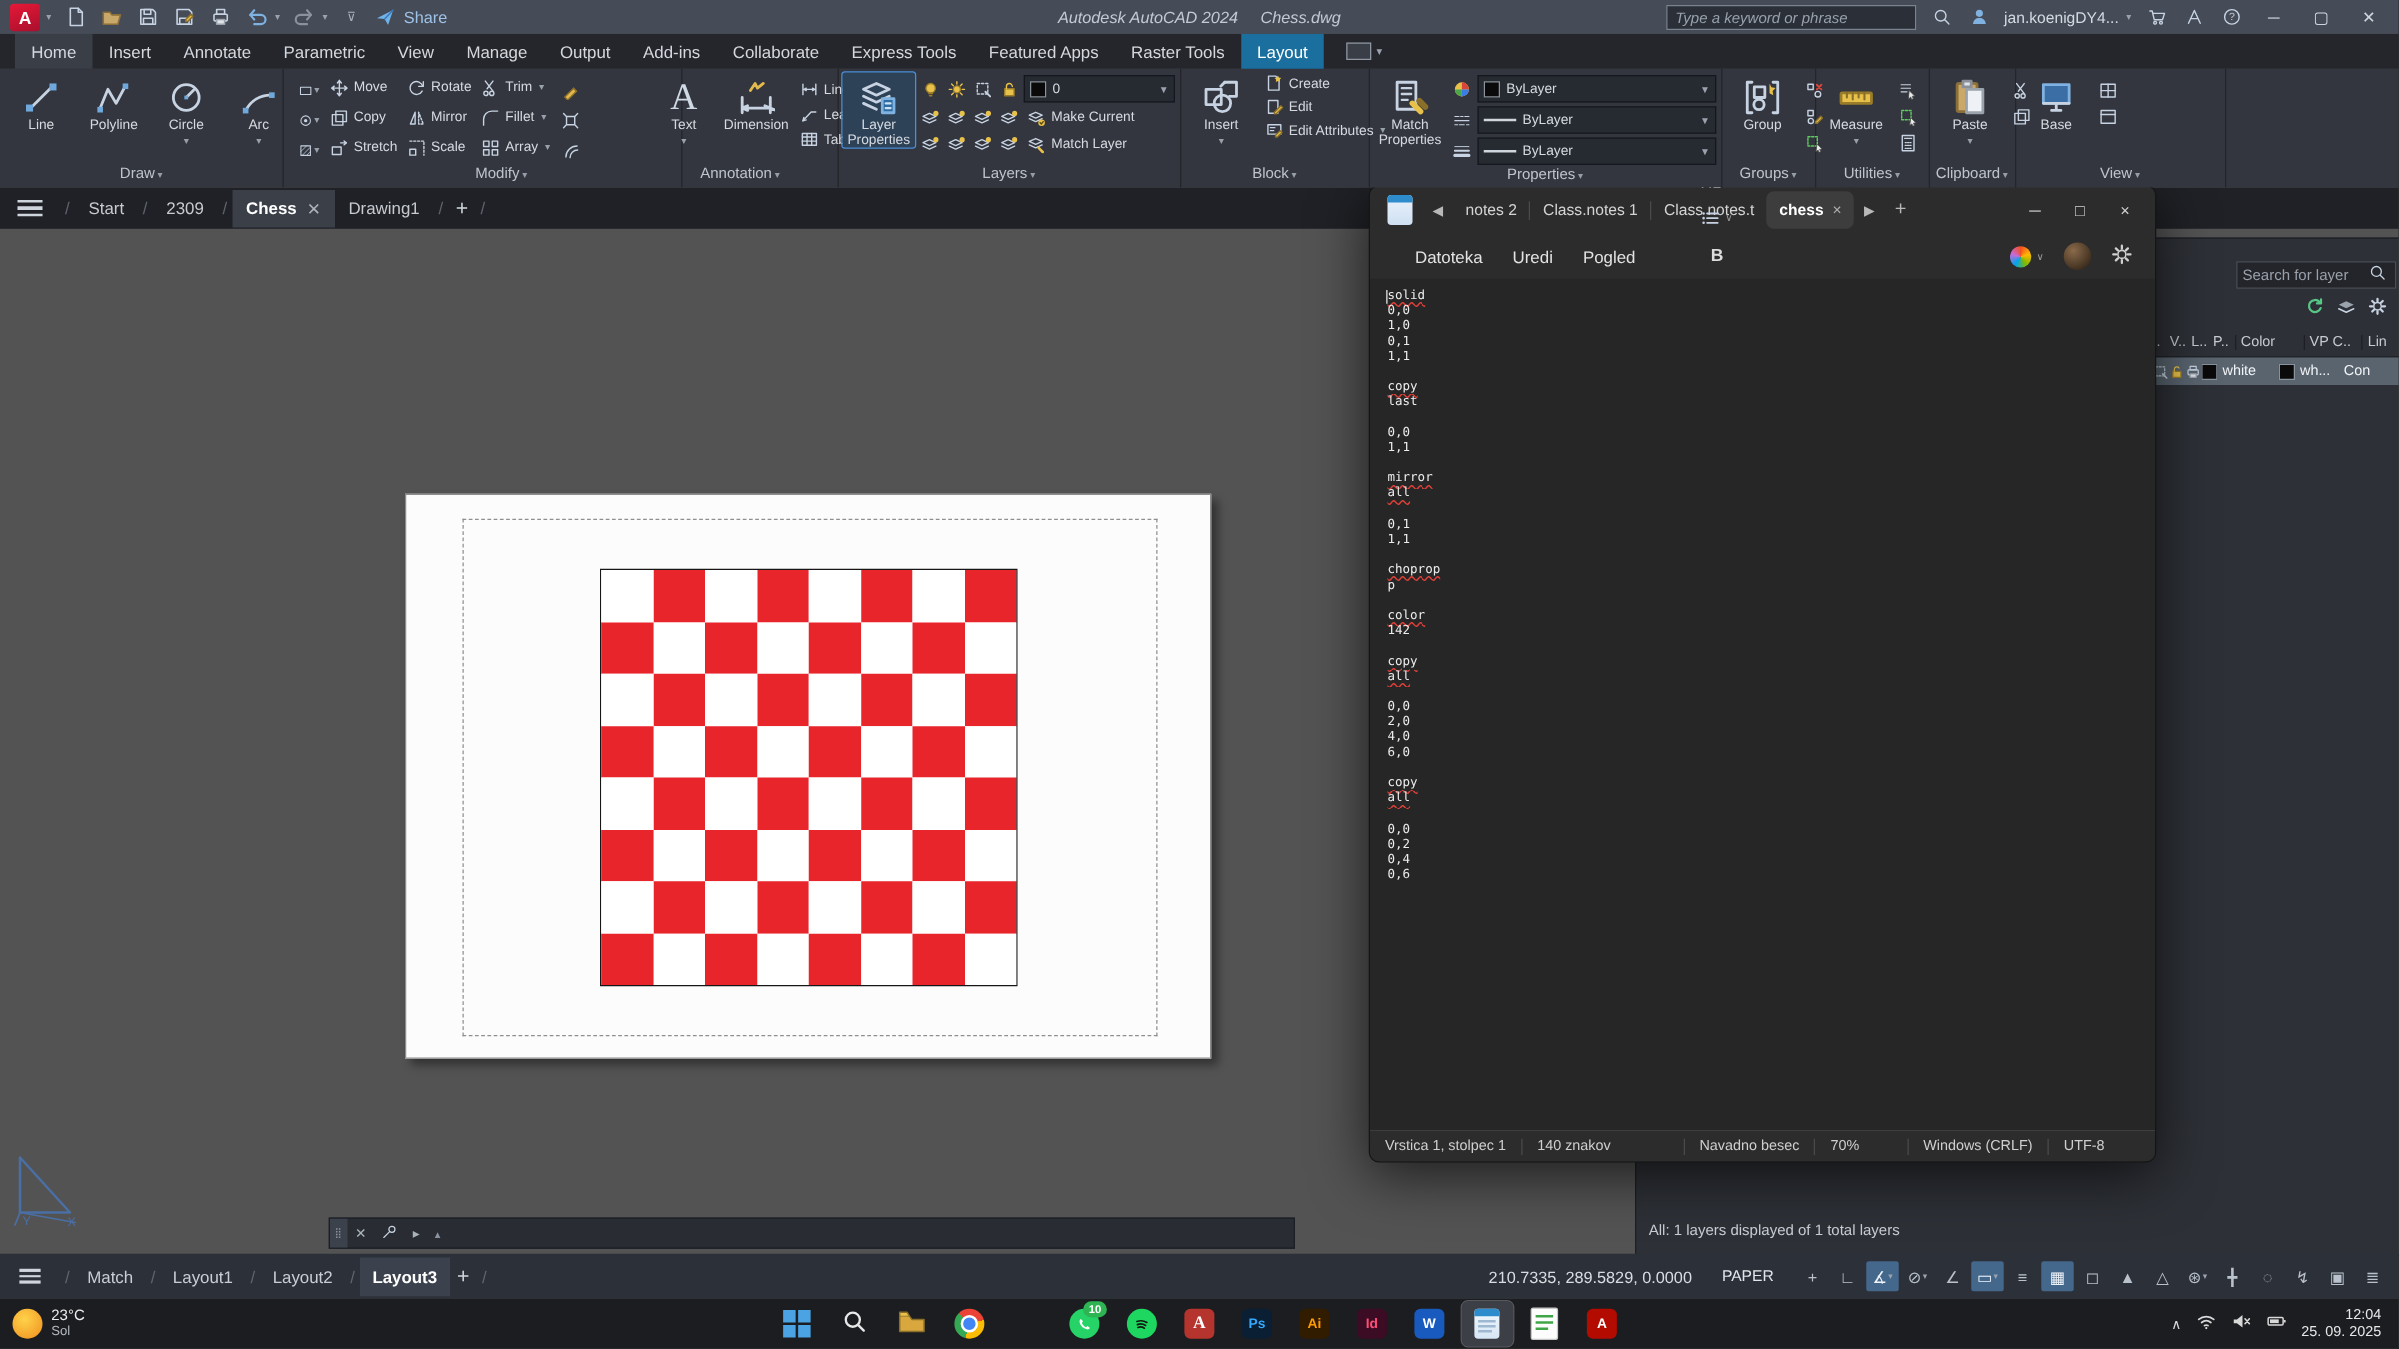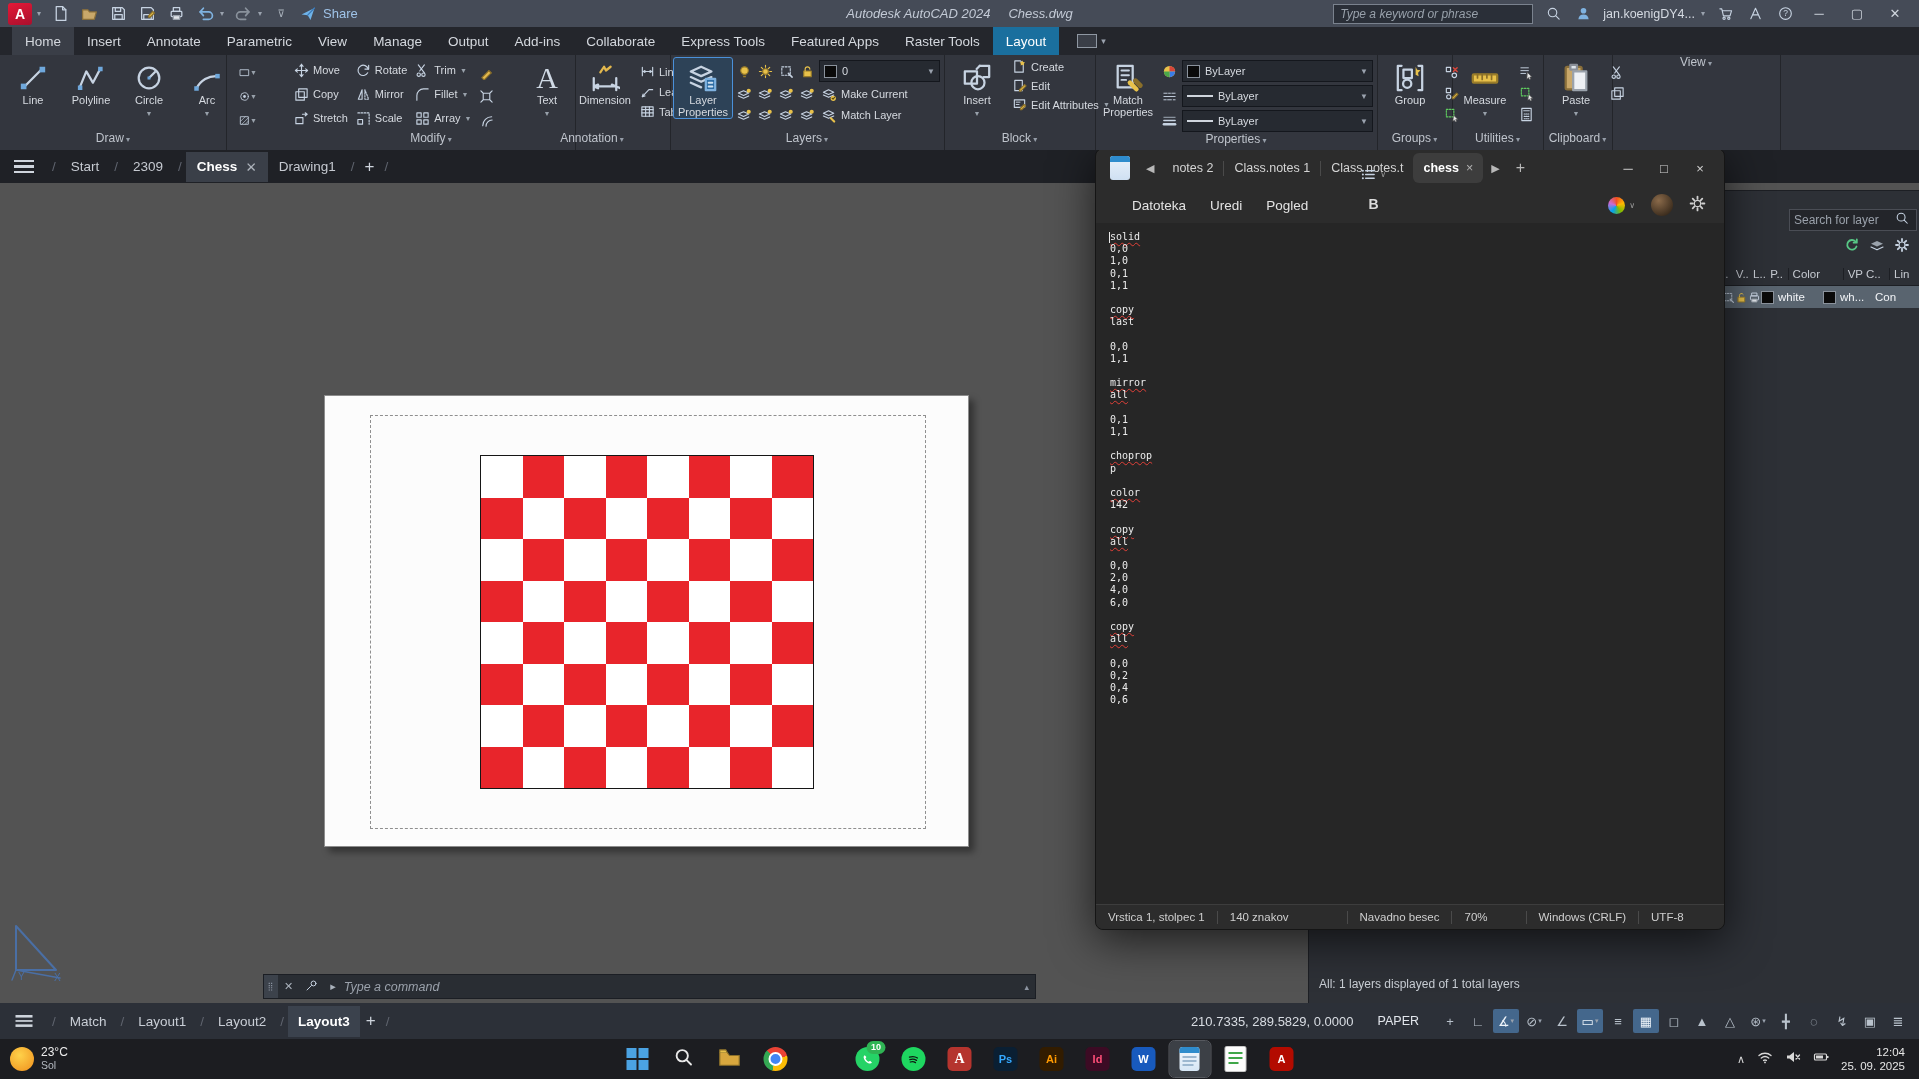--- a/index.html
+++ b/index.html
@@ -350,21 +350,21 @@
               <svg viewBox="0 0 16 16" width="15" height="15">
                 <rect x="2.5" y="2.5" width="11" height="11"></rect>
                 <path d="M2.5 9l6.5-6.5M4 13.5L13.5 4M9 13.5l4.5-4.5" style="stroke-width:.9"></path>
               </svg>
               <span class="dd">▼</span>
             </div>
           </div>
         </div>
       <div class="plabel">Draw</div>
     </div>
-    <div class="panel" style="left:242px;width:288px;padding-left:45px;">
+    <div class="panel" style="left:212px;width:288px;padding-left:45px;">
       <div class="ptools">
           <div class="mgrid" id="modify-grid">
             <div class="tool">
               <svg viewBox="0 0 16 16" width="15" height="15">
                 <path d="M8 1.5v13M1.5 8h13M8 1.5L6.3 3.6M8 1.5l1.7 2.1M8 14.5l-1.7-2.1M8 14.5l1.7-2.1M1.5 8l2.1-1.7M1.5 8l2.1 1.7M14.5 8l-2.1-1.7M14.5 8l-2.1 1.7"></path>
               </svg>
               <span>Move</span>
             </div>
             <div class="tool">
               <svg viewBox="0 0 16 16" width="15" height="15">
@@ -833,20 +833,47 @@
               <svg viewBox="0 0 16 16" width="15" height="15">
                 <rect x="2" y="5" width="9" height="9"></rect>
                 <rect x="5" y="2" width="9" height="9"></rect>
               </svg>
             </div>
           </div>
         </div>
       <div class="plabel">Clipboard</div>
     </div>
     <div class="panel" style="left:1612px;width:168px;">
+      <div class="ptools">
+          <div id="view-big" style="display:flex;">
+            <div class="big">
+              <span class="bicon">
+                <svg viewBox="0 0 16 16" width="30" height="30">
+                  <rect x="2.5" y="2.5" width="11" height="8" style="fill:#3a6ea5;stroke:#7fb2e0"></rect>
+                  <path d="M2.5 10.5h11M6 13.5h4M8 10.5v3"></path>
+                </svg>
+              </span>
+              <span>Base</span>
+            </div>
+          </div>
+          <div class="minicol" id="view-mini" style="gap:3px;">
+            <div class="mini">
+              <svg viewBox="0 0 16 16" width="15" height="15">
+                <rect x="2" y="2.5" width="12" height="11"></rect>
+                <path d="M8 2.5v11M2 8h12"></path>
+              </svg>
+            </div>
+            <div class="mini">
+              <svg viewBox="0 0 16 16" width="15" height="15">
+                <rect x="2" y="2.5" width="12" height="11"></rect>
+                <path d="M2 6h12"></path>
+              </svg>
+            </div>
+          </div>
+        </div>
       <div class="plabel">View</div>
     </div>
   </div>
 
   <div id="filetabs" class="abs">
     <div class="ham">
         <i></i>
         <i></i>
         <i></i>
       </div>
@@ -947,21 +974,20 @@
     <div id="dock" class="abs">
       <div id="dock-grip">⣿</div>
       <span class="dockbtn">✕</span>
       <span class="dockbtn">
         <svg viewBox="0 0 16 16" width="13" height="13">
             <circle cx="10.5" cy="5.5" r="3"></circle>
             <path d="M2.5 13.5L8 8"></path>
           </svg>
       </span>
       <span class="dockbtn">▸</span>
-      <input id="cmd-input" placeholder="Type a command" style="">
       <span id="dock-up">▴</span>
     </div>
   </div>
 
   <div id="palette" class="abs">
     <input id="lp-search" placeholder="Search for layer" style="">
     <span id="lp-mag"><svg viewBox="0 0 16 16" width="14" height="14">
           <circle cx="7" cy="7" r="4.5"></circle>
           <path d="M10.5 10.5L14 14"></path>
         </svg></span>

